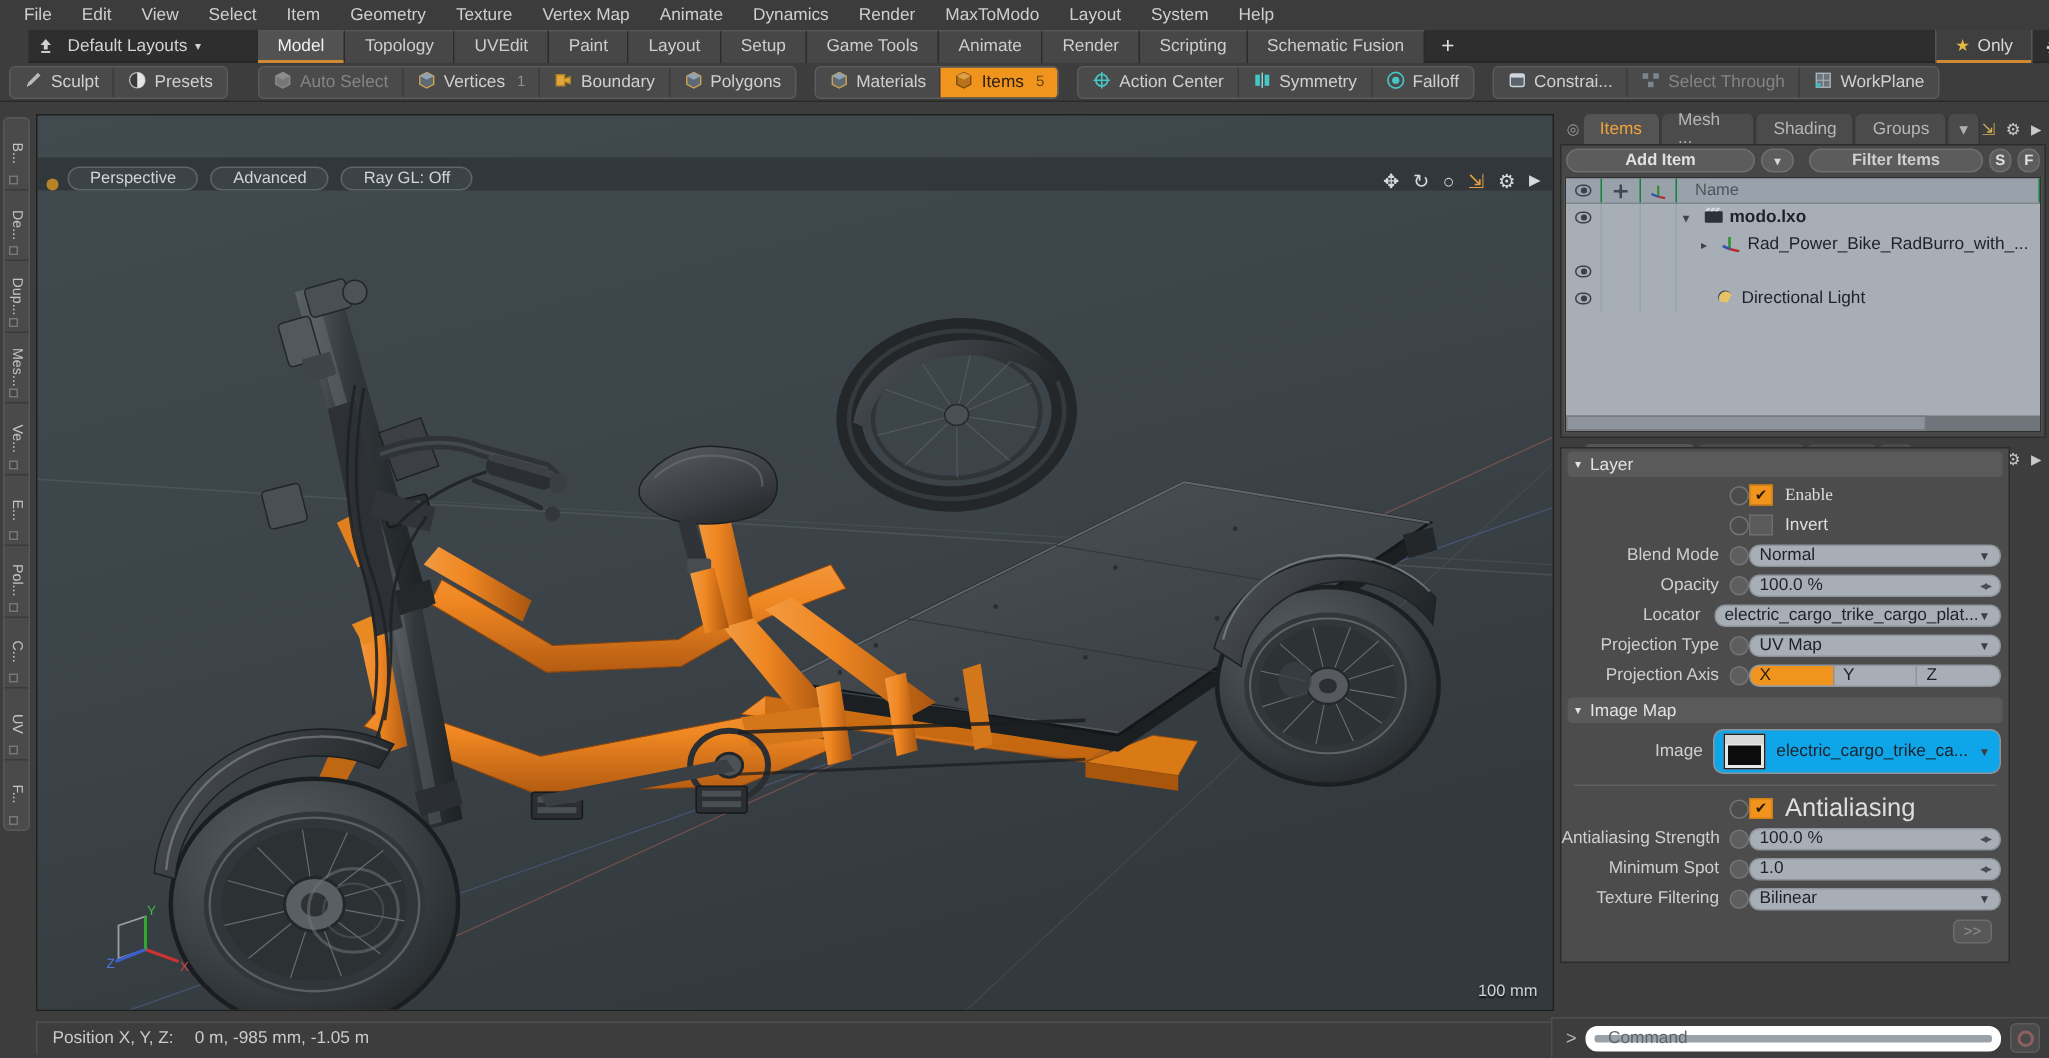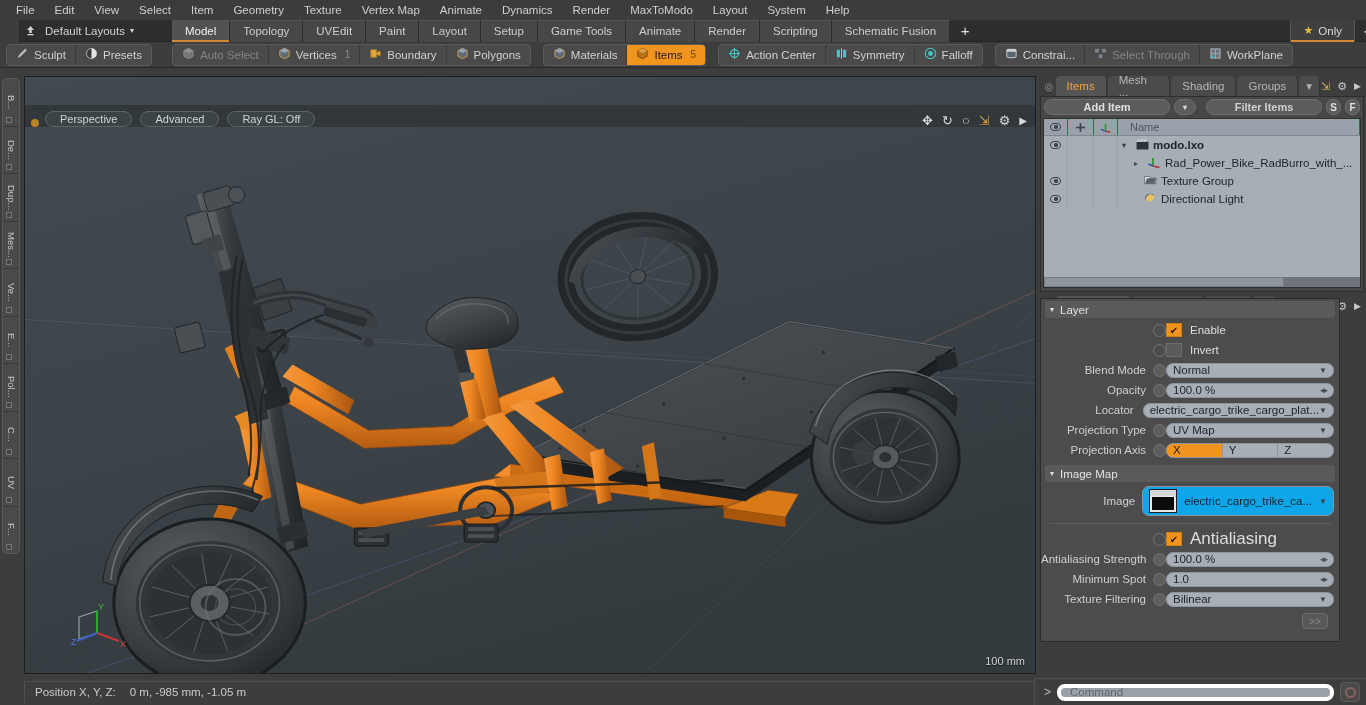--- a/index.html
+++ b/index.html
@@ -231,21 +231,21 @@
     border-left: 1px solid #4f4f4f; display: flex; align-items: center; padding-left: 10px;
     color: #cbcbcb; font-size: 11.5px; gap: 14px;
   }
   .cmdbar {
     position: absolute; left: 1034px; top: 678px; width: 332px; height: 27px; background: #3d3d3d;
     display: flex; align-items: center; gap: 6px; padding: 0 6px;
     border-top: 1px solid #4f4f4f; border-left: 1px solid #4f4f4f;
   }
   .cmd-gt { color: #b9b9b9; font-size: 12px; padding-left: 3px; }
   .cmd-input {
-    flex: 1; height: 17px; background: #9aa1a9; border: 4px solid #ffffff; border-radius: 8px;
+    flex: 1; height: 17px; background: #9aa1a9; border: 6px solid #ffffff; border-radius: 8px;
     display: flex; align-items: center; padding-left: 9px; color: #5e666e; font-size: 11.5px; text-align: center;
   }
   .cmd-rec {
     width: 20px; height: 20px; border-radius: 4px; background: #4a4a4a; border: 1px solid #5c5c5c;
     display: flex; align-items: center; justify-content: center;
   }
   .cmd-rec i { display:block; width: 11px; height: 11px; border-radius: 50%; border: 2px solid #8d5f5f; }
 </style>
 </head>
 <body>
@@ -831,29 +831,20 @@
             <span>Rad_Power_Bike_RadBurro_with_...</span>
           </div>
         </div>
 
         <div class="trow">
           <div class="col c1">
               <span class="eye"></span>
             </div>
           <div class="col c2"></div>
           <div class="col c3"></div>
-          <div class="cname" style="padding-left:26px;">
-            <span>
-              <svg width="13" height="12" viewBox="0 0 14 12">
-                  <path d="M0.8 2.2h5l1.2 1.6h6V10H0.8z" fill="#e2e5e9" stroke="#4d545c" stroke-width="0.8"></path>
-                  <path d="M3.2 4h9.8L11.4 10H1.4z" fill="#596069"></path>
-                </svg>
-            </span>
-            <span>Texture Group</span>
-          </div>
         </div>
 
         <div class="trow">
           <div class="col c1">
               <span class="eye"></span>
             </div>
           <div class="col c2"></div>
           <div class="col c3"></div>
           <div class="cname" style="padding-left:26px;">
             <span>
@@ -889,21 +880,21 @@
 
       <div class="section-hdr">
         <span style="font-size:8px;">▾</span>
         <span>Layer</span>
       </div>
 
       <div class="prow">
         <div class="plabel"></div>
         <span class="anim-dot hollow"></span>
         <span class="chk">✔</span>
-        <span style="margin-left:8px;color:#dedede;font-size:11.5px;">Enable</span>
+        <span style="margin-left:8px;color:#dedede;font-size:11.5px;font-family:Liberation Serif, serif;">Enable</span>
       </div>
 
       <div class="prow">
         <div class="plabel"></div>
         <span class="anim-dot hollow"></span>
         <span class="chk off"></span>
         <span style="margin-left:8px;color:#dedede;font-size:11.5px;">Invert</span>
       </div>
 
       <div class="prow">

